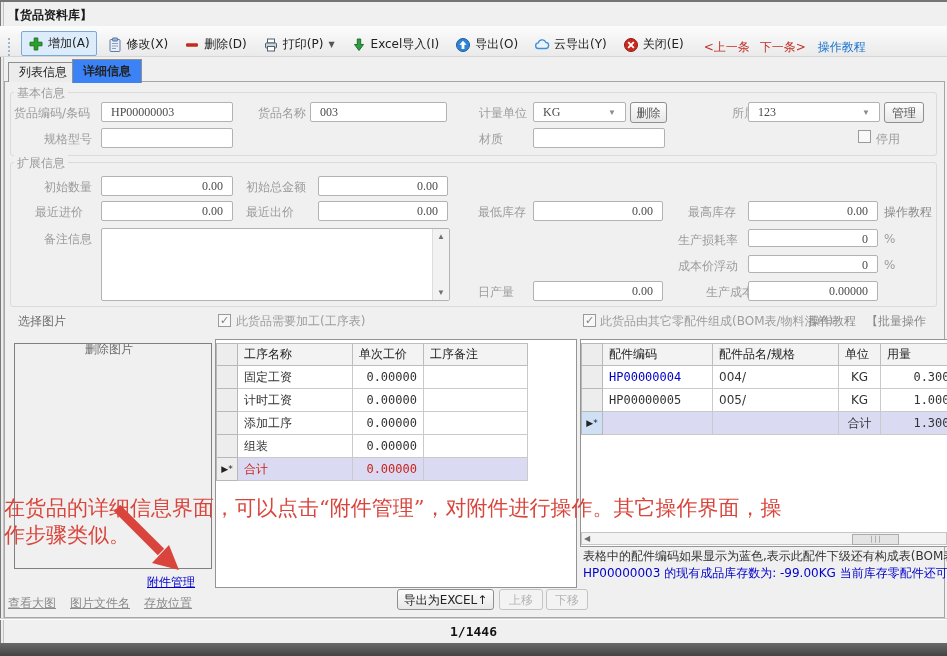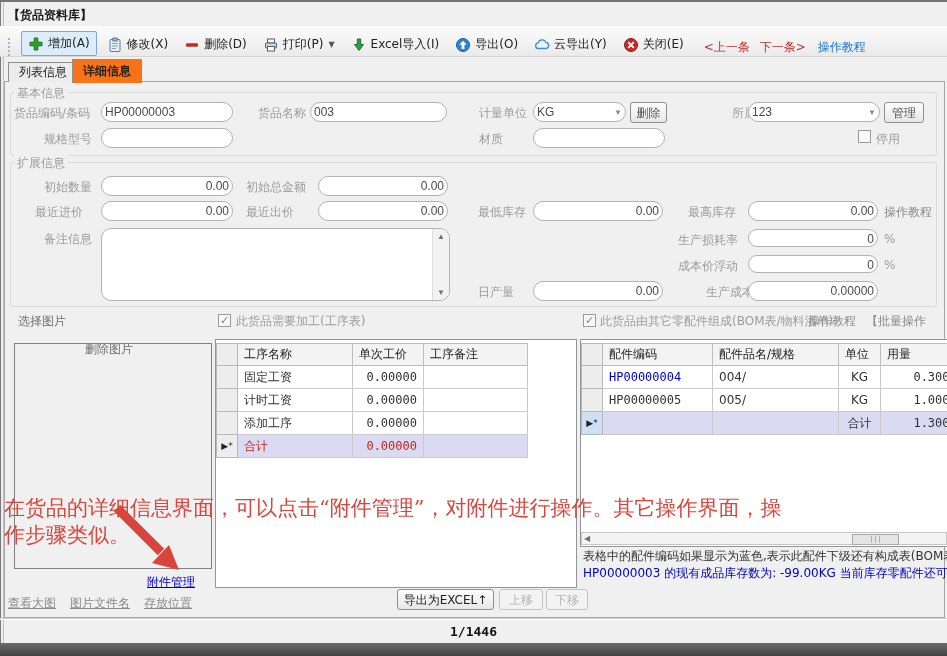--- a/index.html
+++ b/index.html
@@ -16,28 +16,28 @@
     display:flex;align-items:flex-end;padding-left:8px;box-sizing:border-box;white-space:nowrap;}
   .grip{width:3px;height:18px;border-left:2px dotted #9fb6cc;margin-right:8px;}
   .tool{display:inline-flex;align-items:center;gap:4px;padding:3px 6px;margin-right:4px;color:#222;cursor:default;}
   .tool.active{background:#dcecfa;border:1px solid #7da7d8;border-radius:2px;}
   .tool svg{display:block;}
   .caret{font-size:8px;color:#555;margin-left:1px;}
   .navtext{color:#c03028;margin-left:10px;}
   .tut{color:#1874cd;margin-left:12px;}
   .tab{position:absolute;height:19px;line-height:19px;padding:0 10px;background:#ececec;
     border:1px solid #8f8f8f;border-bottom:none;color:#222;}
-  .tab.active{top:57px!important;height:23px;line-height:23px;background:#f97316;z-index:3;font-weight:bold;}
+  .tab.active{top:57px!important;height:23px;line-height:23px;background:#3b82f6;z-index:3;font-weight:bold;}
   .page{position:absolute;left:4px;top:79px;width:939px;height:535px;border:1px solid #a6a6a6;background:#f0f0f0;}
   .grp{position:absolute;border:1px solid #dadada;border-radius:3px;}
   .grp-lbl{position:absolute;color:#9c9c9c;background:#f0f0f0;padding:0 3px;z-index:2;}
   .lbl{position:absolute;color:#9c9c9c;white-space:nowrap;}
-  .inp{position:absolute;height:20px;background:#fff;border:1px solid #b2b2b2;border-radius:10px;
-    box-sizing:border-box;font-family:Liberation Sans, sans-serif;font-size:12px;
-    color:#4a4a4a;padding:2px 3px;white-space:nowrap;overflow:hidden;}
+  .inp{position:absolute;height:20px;background:#fff;border:1px solid #b2b2b2;border-radius:2px;
+    box-sizing:border-box;font-family:Liberation Serif, serif;font-size:12px;
+    color:#4a4a4a;padding:2px 9px;white-space:nowrap;overflow:hidden;}
   .inp.num{text-align:right;}
   .selbox{display:flex;justify-content:space-between;align-items:center;}
   .selbox .caret{color:#8a8a8a;}
   .btn{position:absolute;background:linear-gradient(#fdfdfd,#e7e7e7);border:1px solid #8f8f8f;
     border-radius:3px;text-align:center;color:#555;box-sizing:border-box;padding-top:2px;height:21px;}
   .btn.disabled{color:#b5b5b5;border-color:#c4c4c4;background:#f3f3f3;}
   .cb{position:absolute;width:13px;height:13px;border:1px solid #9a9a9a;background:#f8f8f8;
     box-sizing:border-box;font-size:11px;line-height:11px;text-align:center;color:#7f7f7f;}
   .glink{position:absolute;color:#8a8a8a;white-space:nowrap;}
   .glink.u{text-decoration:underline;}
@@ -273,20 +273,26 @@
         <td>计时工资</td>
         <td class="num">0.00000</td>
         <td></td>
       </tr>
       <tr>
         <td class="marker"></td>
         <td>添加工序</td>
         <td class="num">0.00000</td>
         <td></td>
       </tr>
+      <tr>
+        <td class="marker"></td>
+        <td>组装</td>
+        <td class="num">0.00000</td>
+        <td></td>
+      </tr>
       <tr class="sel-row">
         <td class="marker"><span>▶*</span></td>
         <td class="red">合计</td>
         <td class="num red">0.00000</td>
         <td></td>
       </tr>
     </tbody>
   </table>
 
   <div class="rpanel"></div>

